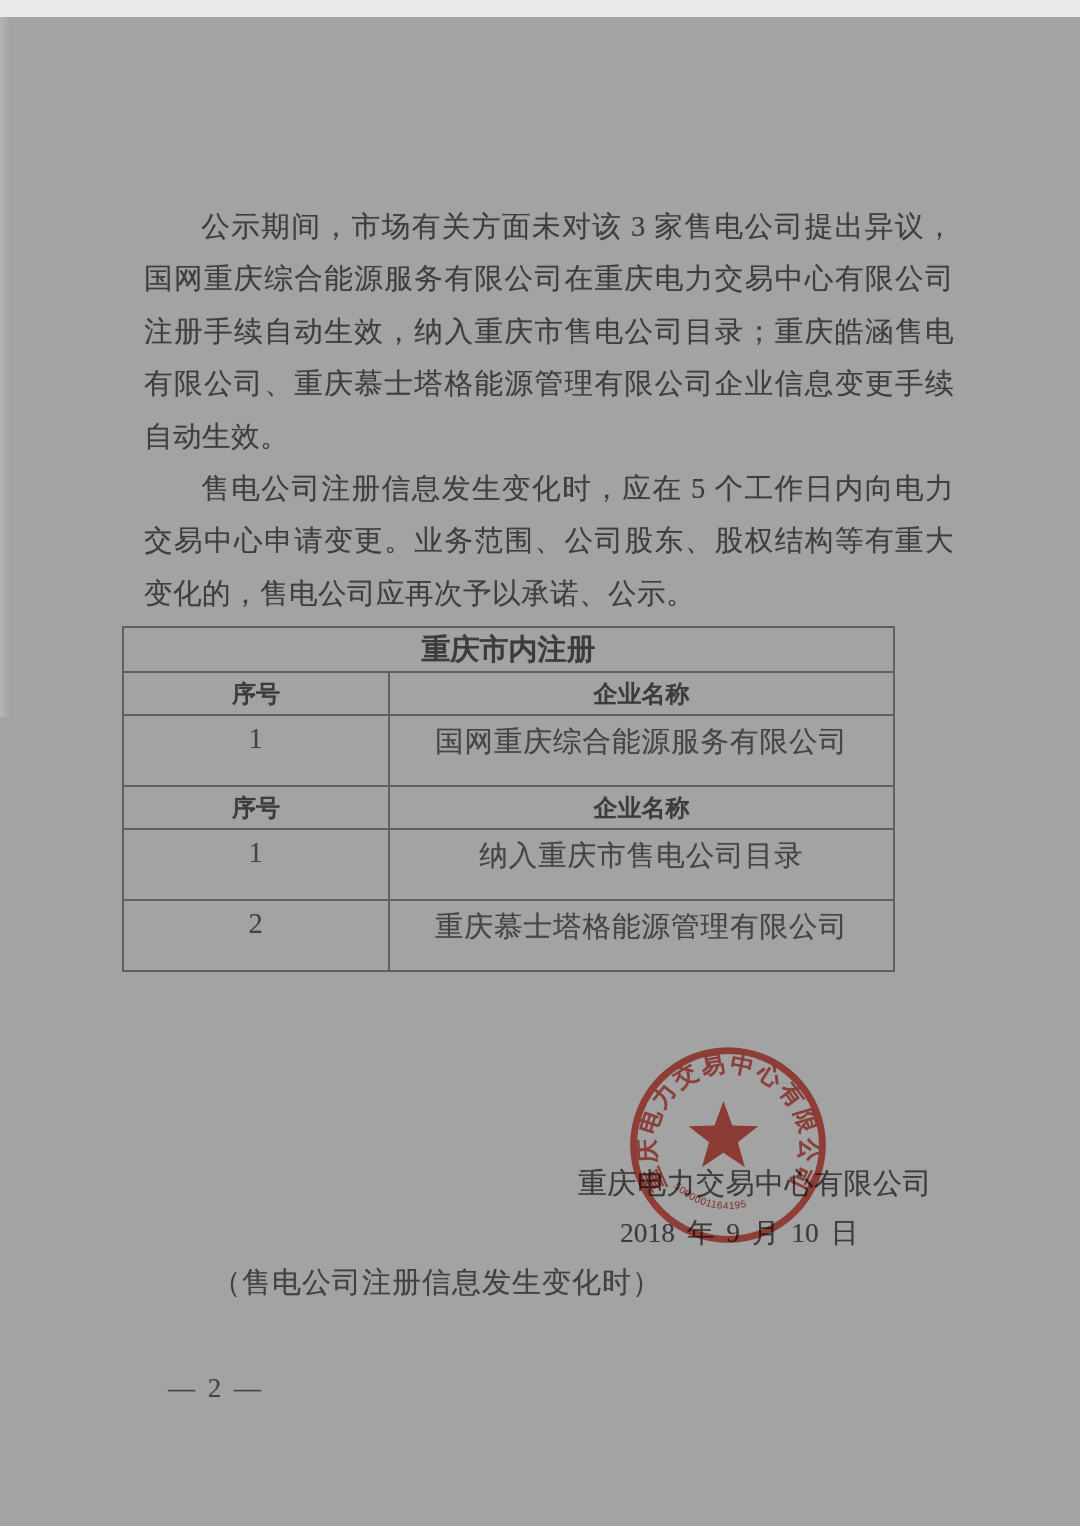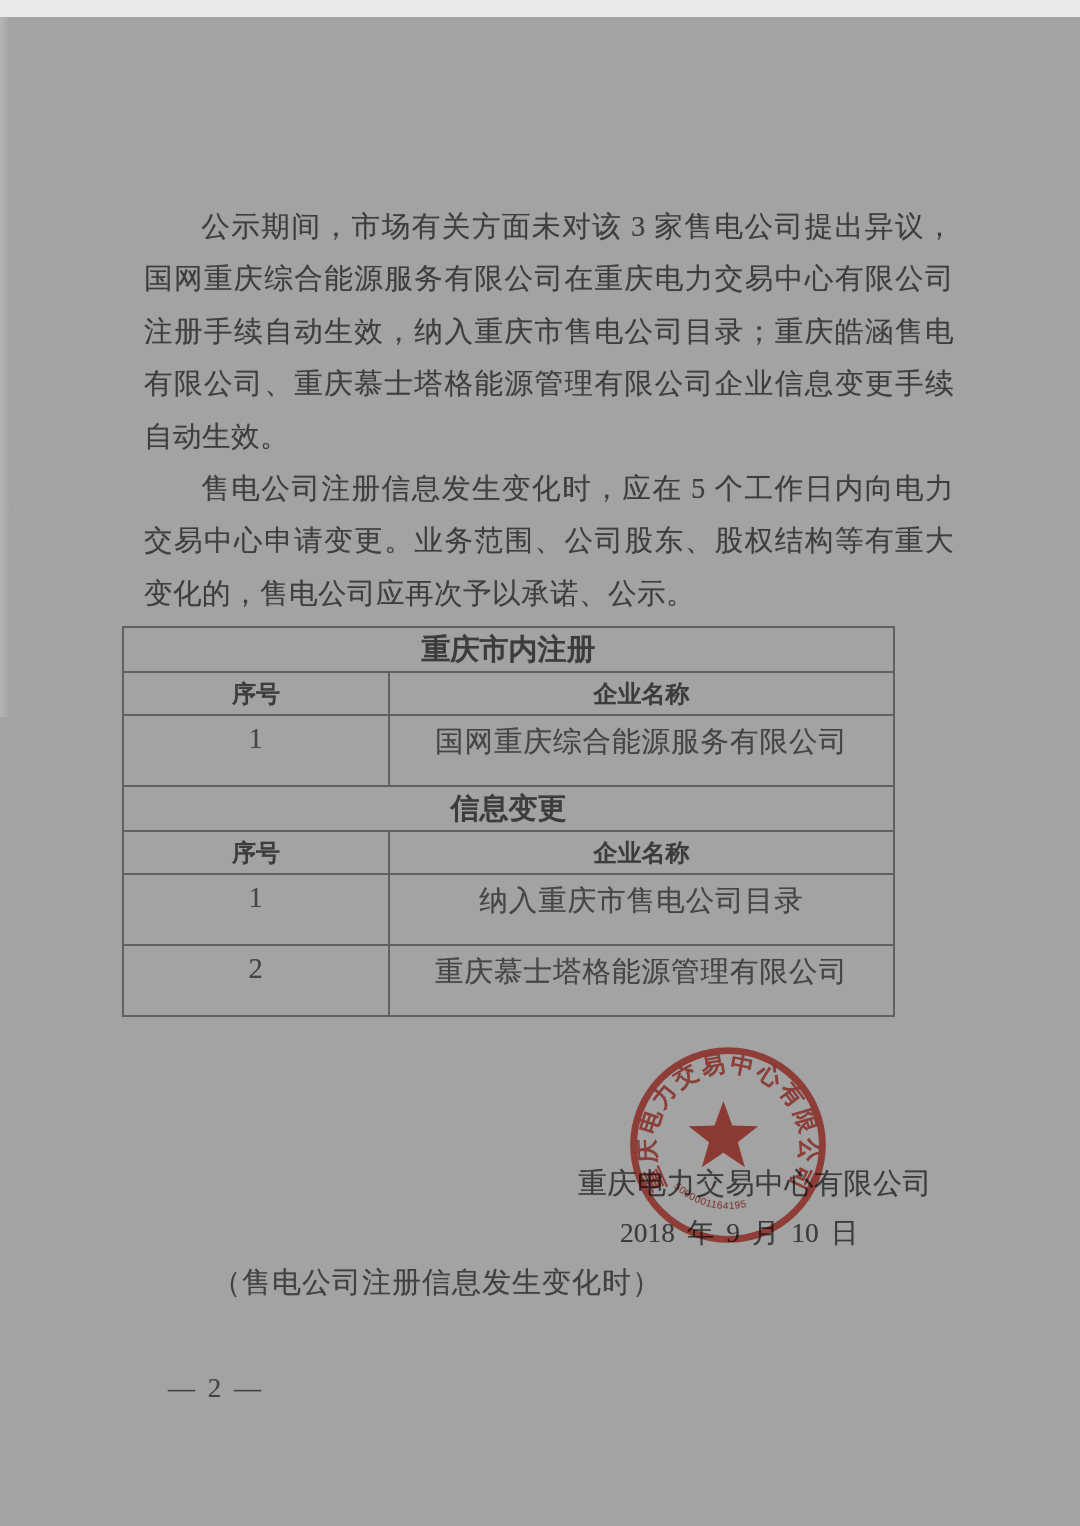--- a/index.html
+++ b/index.html
@@ -91,23 +91,20 @@
     </tr>
     <tr>
       <td class="col-hdr">序号</td>
       <td class="col-hdr">企业名称</td>
     </tr>
     <tr class="data-row">
       <td>1</td>
       <td>国网重庆综合能源服务有限公司</td>
     </tr>
     <tr>
-      <td colspan="2" class="sec-title">信息变更</td>
-    </tr>
-    <tr>
       <td class="col-hdr">序号</td>
       <td class="col-hdr">企业名称</td>
     </tr>
     <tr class="data-row">
       <td>1</td>
       <td>纳入重庆市售电公司目录</td>
     </tr>
     <tr class="data-row">
       <td>2</td>
       <td>重庆慕士塔格能源管理有限公司</td>

